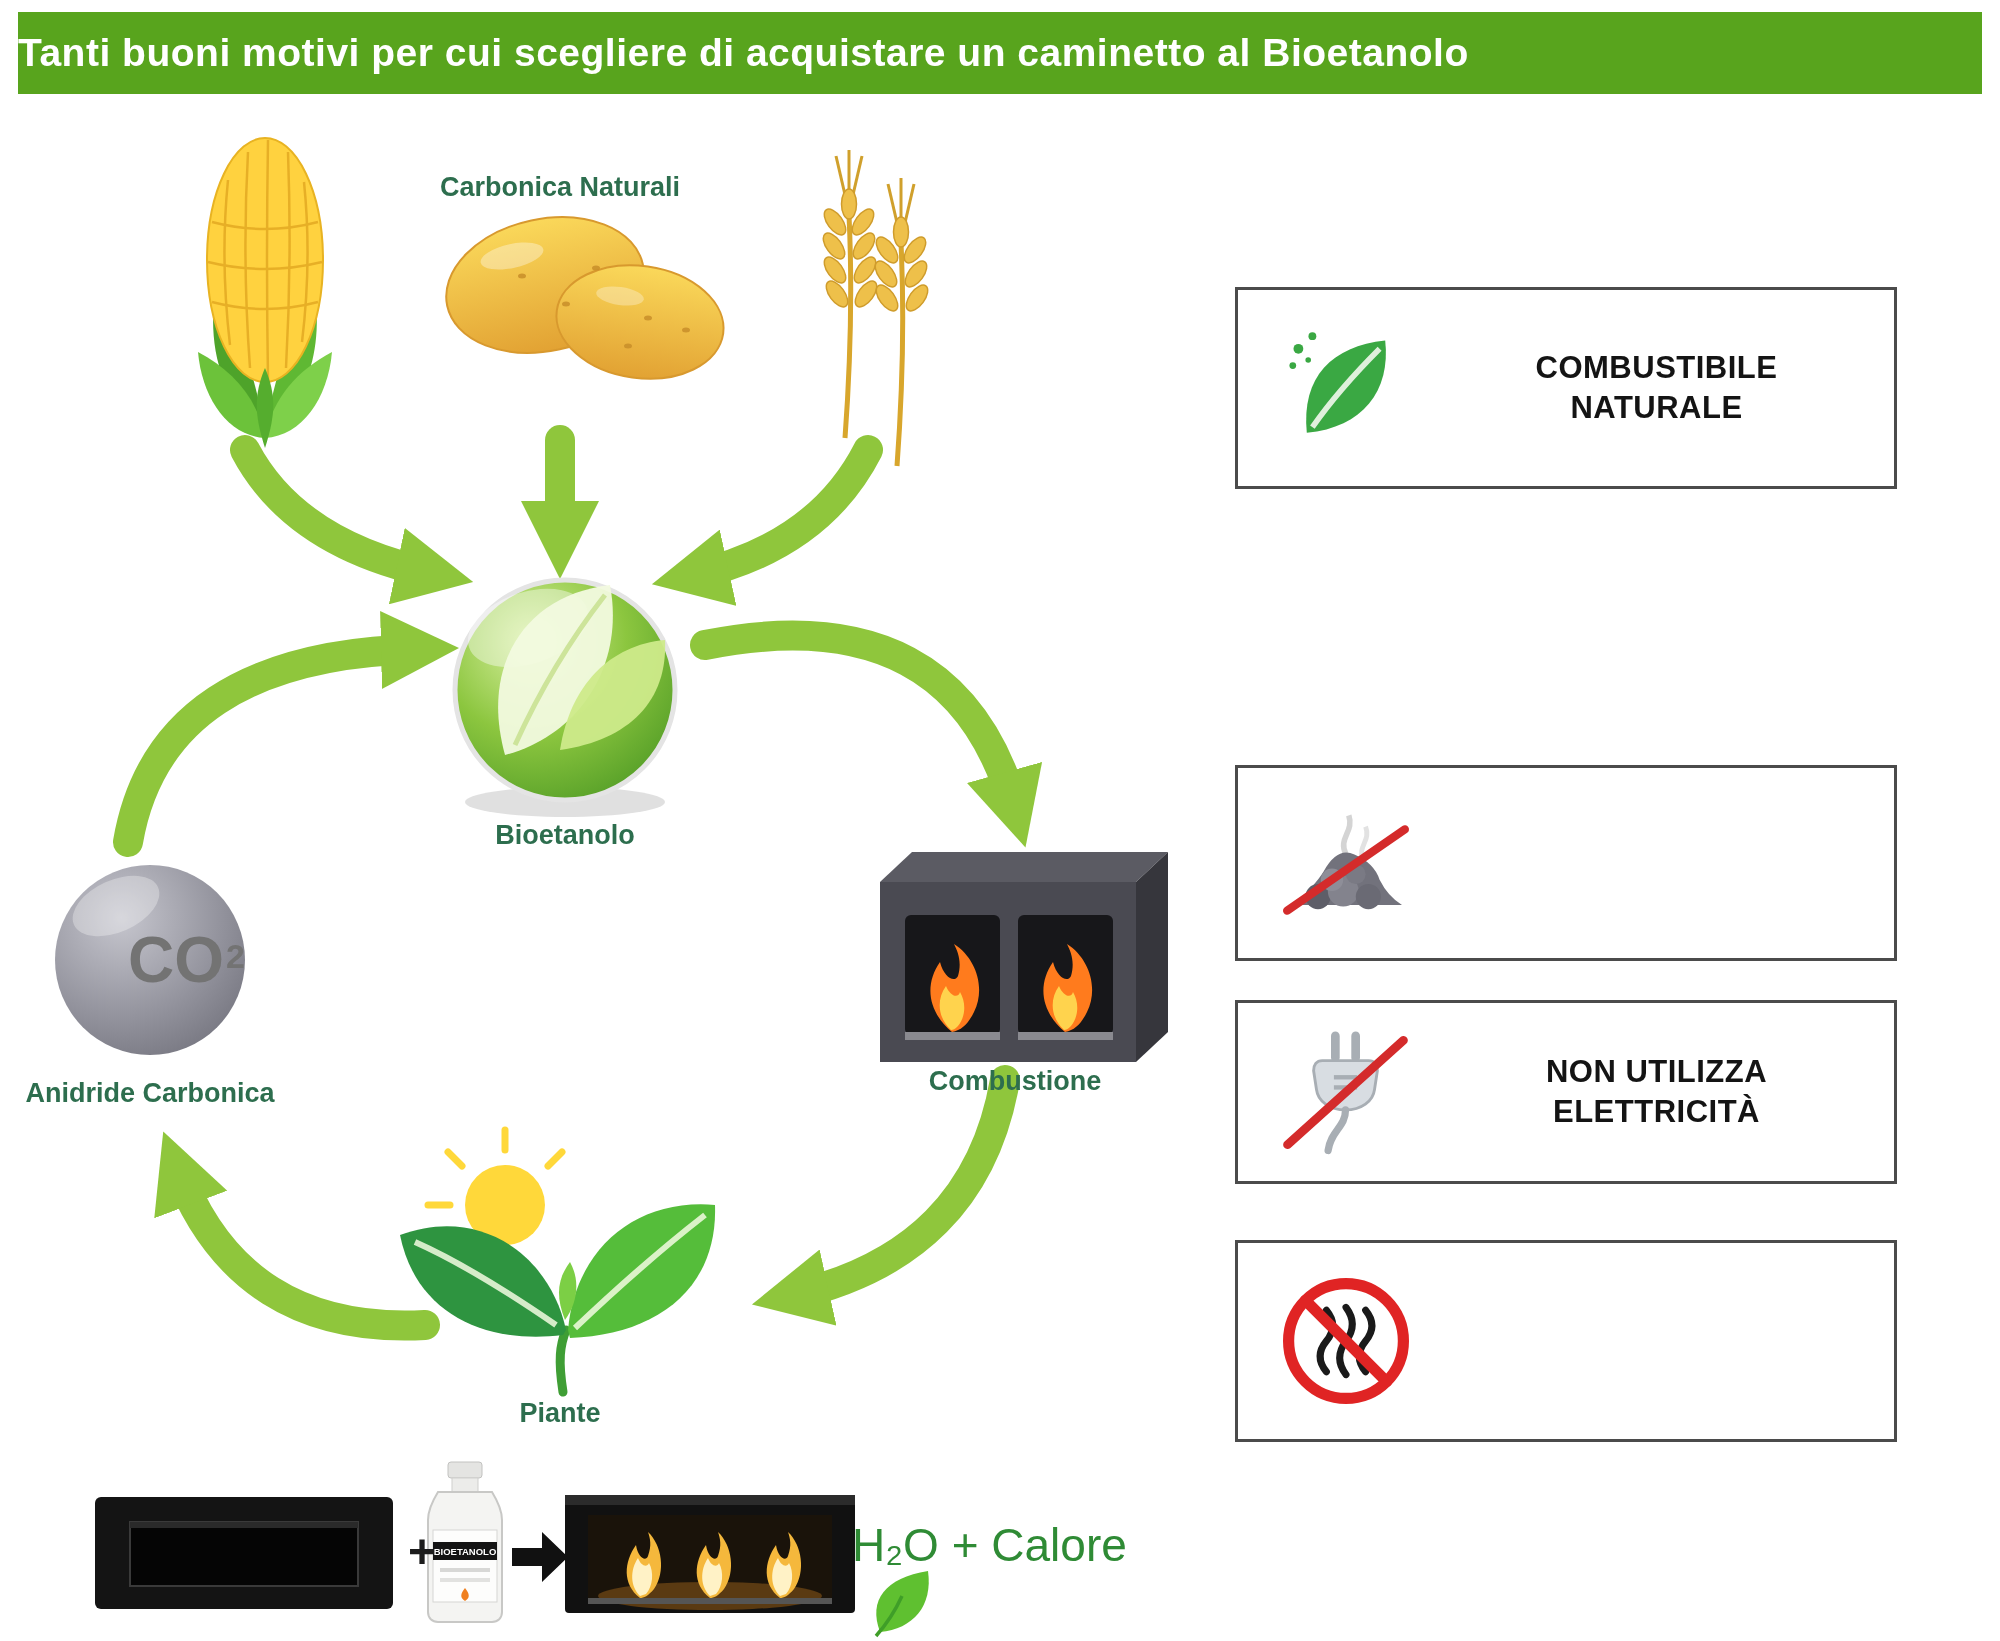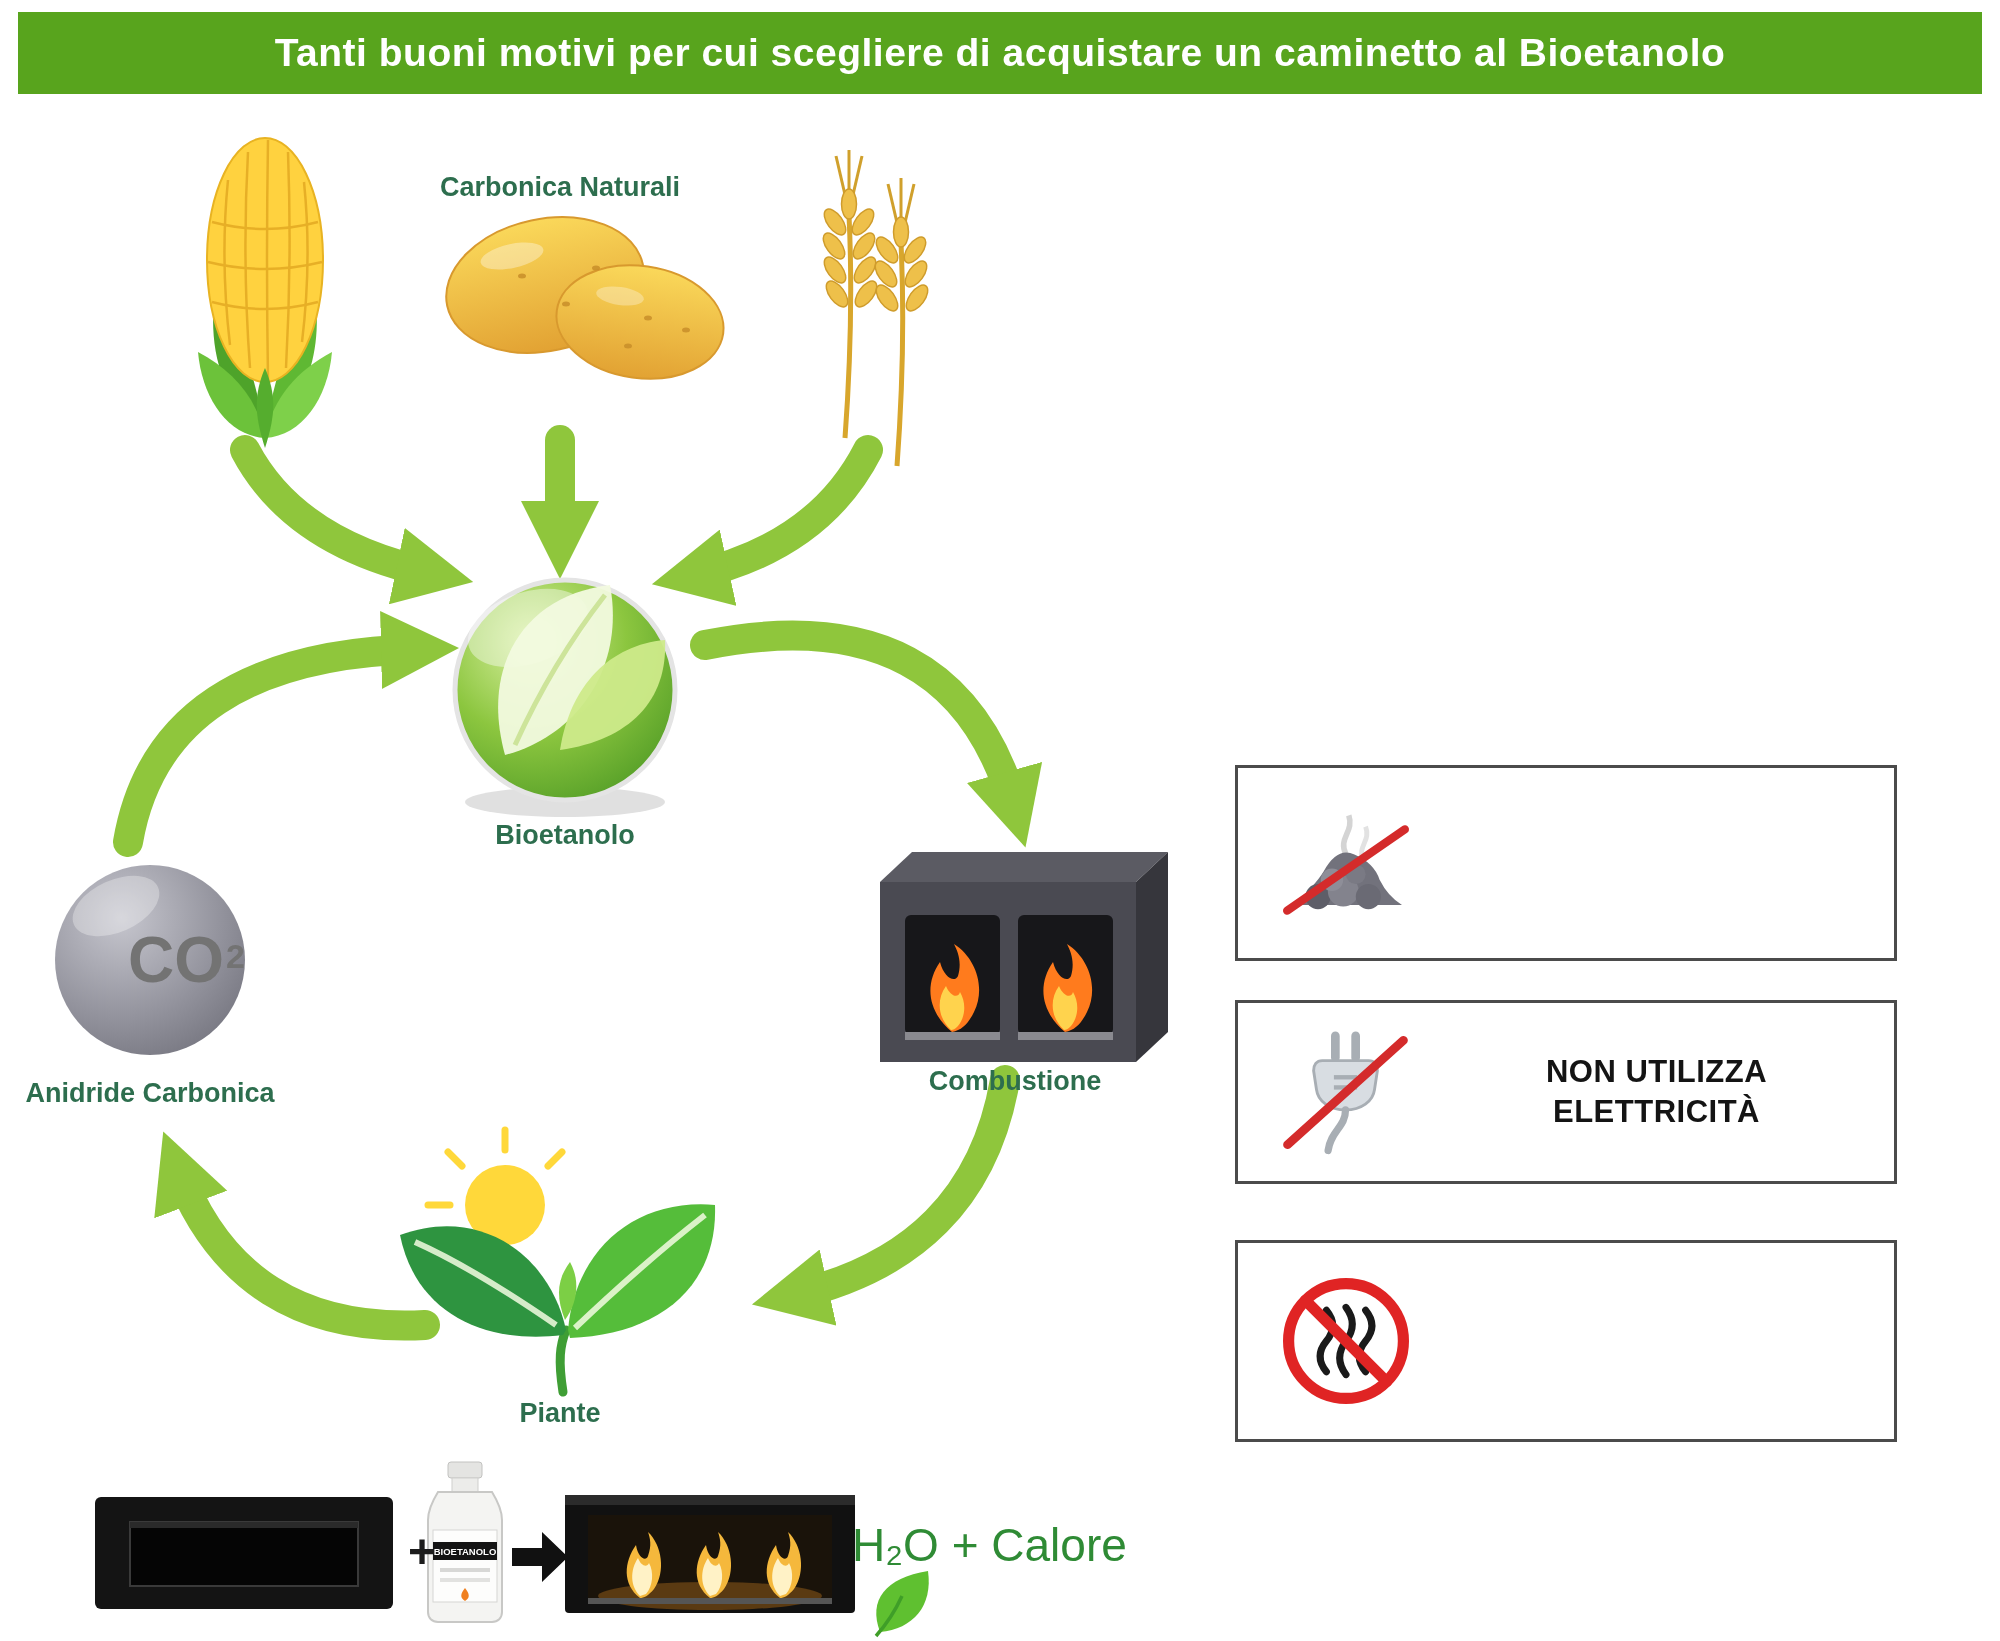--- a/index.html
+++ b/index.html
@@ -1,20 +1,20 @@
 <!DOCTYPE html>
 <html><head>
 <meta charset="utf-8">
 <style>
   html,body{margin:0;padding:0;background:#fff;}
   body{font-family:"Liberation Sans",sans-serif;}
   .stage{position:relative;width:2000px;height:1641px;background:#fff;overflow:hidden;}
 
   .header{position:absolute;left:18px;top:12px;right:18px;height:82px;background:#58a41d;
-          display:flex;align-items:center;justify-content:center;z-index:3;}
+          display:flex;align-items:center;justify-content:flex-start;z-index:3;}
   .header .title{color:#fff;font-size:39px;font-weight:bold;letter-spacing:.5px;text-align:center;}
 
   svg.bg{position:absolute;left:0;top:0;z-index:1;}
 
   .lbl{position:absolute;z-index:2;text-align:center;font-weight:bold;color:#2d6e4e;font-size:27px;}
   .co2-text{position:absolute;left:55px;top:908px;width:190px;height:104px;z-index:2;
             display:flex;align-items:center;justify-content:flex-end;color:#737373;font-weight:bold;font-size:64px;}
   .co2-text sup{font-size:34px;position:relative;top:-4px;margin-left:2px;}
 
   .plus{position:absolute;left:392px;top:1524px;width:60px;z-index:2;font-size:48px;font-weight:bold;color:#1c1c1c;text-align:center;}
@@ -246,20 +246,34 @@
   <div class="lbl" style="left:410px;top:1398px;width:300px;">Piante</div>
 
   <div class="co2-text">
     <span>CO</span>
       <sup>2</sup>
   </div>
 
   <div class="plus">+</div>
   <div class="h2o">H₂O + Calore</div>
 
+  <div class="benefit b1">
+    <div class="icon">
+      <svg width="140" height="140" viewBox="0 0 100 100">
+        <path d="M22 82 C18 42 40 20 78 16 C82 52 62 78 22 82 Z" fill="#3aa843"></path>
+        <path d="M26 78 C40 58 56 40 74 22" stroke="#dff0dc" stroke-width="4" fill="none"></path>
+        <circle cx="16" cy="22" r="3.5" fill="#3aa843"></circle>
+        <circle cx="26" cy="13" r="2.8" fill="#3aa843"></circle>
+        <circle cx="12" cy="34" r="2.4" fill="#3aa843"></circle>
+        <circle cx="23" cy="30" r="2" fill="#3aa843"></circle>
+      </svg>
+    </div>
+    <div class="label">COMBUSTIBILE
+NATURALE</div>
+  </div>
 
 
   <div class="benefit b3">
     <div class="icon">
       <svg width="140" height="140" viewBox="0 0 100 100">
         <path d="M 50 44 C 44 32 56 28 52 16" stroke="#c9c9c9" stroke-width="4" fill="none" opacity="0.8"></path>
         <path d="M 62 48 C 58 38 68 34 64 24" stroke="#d6d6d6" stroke-width="3.5" fill="none" opacity="0.7"></path>
         <path d="M12 80 Q 28 66 34 56 Q 44 38 56 44 Q 70 50 74 62 Q 80 74 90 80 Z" fill="#72727c"></path>
         <circle cx="30" cy="74" r="9" fill="#5e5e68"></circle>
         <circle cx="48" cy="70" r="11" fill="#83838d"></circle>

